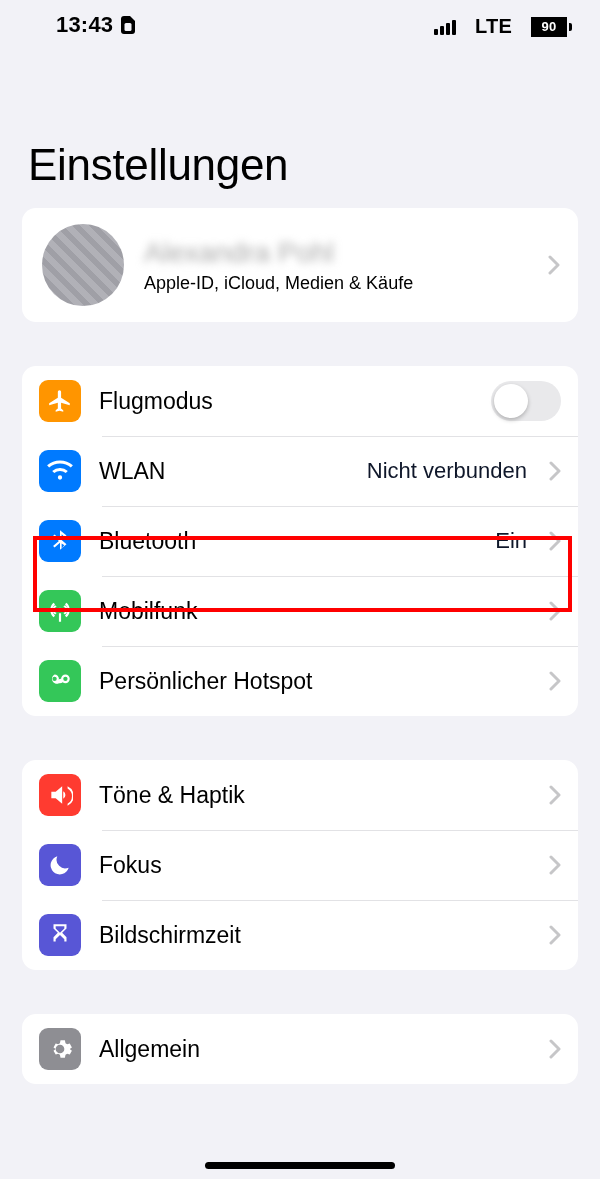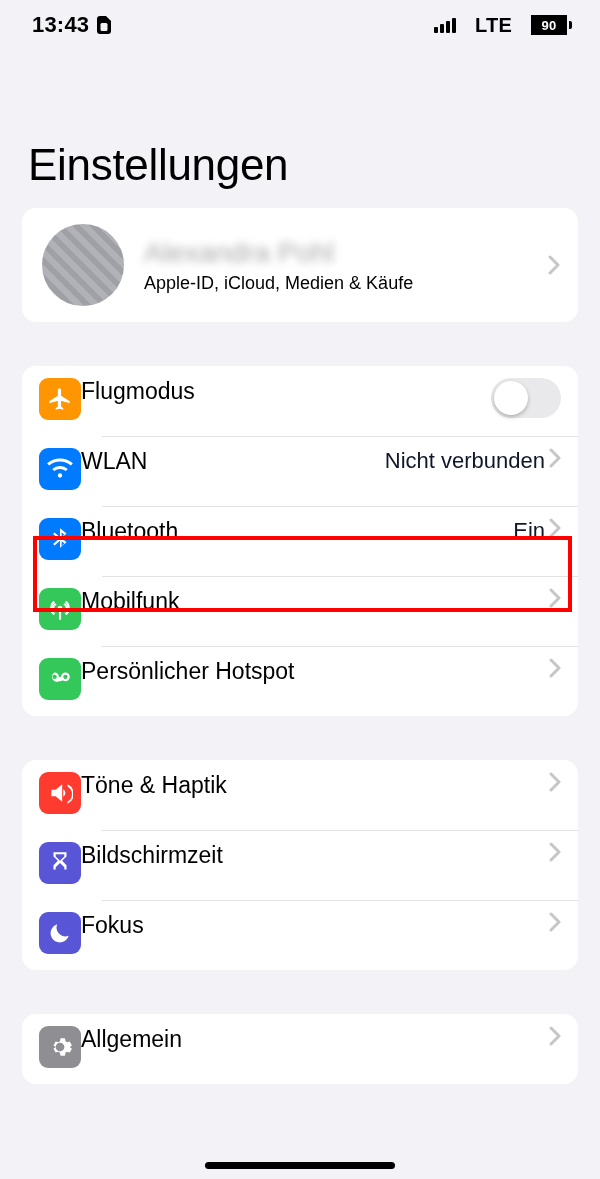--- a/index.html
+++ b/index.html
@@ -9,22 +9,22 @@
       width: 600px;
       height: 1179px;
       overflow: hidden;
       position: relative;
     }
 
     
     .status-bar {
       display: flex;
       justify-content: space-between;
-      align-items: center;
-      padding: 12px 28px 8px 32px;
+      align-items: flex-end;
+      padding: 12px 28px 8px 56px;
       font-size: 22px;
       font-weight: 600;
       letter-spacing: 0.2px;
       color: #000;
     }
     .status-left { display: flex; align-items: center; gap: 8px; }
     .status-right { display: flex; align-items: center; gap: 5px; }
     .signal-bars { display: inline-flex; align-items: flex-end; gap: 2px; height: 16px; }
     .signal-bars span { width: 4px; background: #000; border-radius: 1px; }
     .signal-bars span:nth-child(1){height:6px} .signal-bars span:nth-child(2){height:9px}
@@ -82,21 +82,21 @@
       filter: blur(4px);
       margin-bottom: 4px;
     }
     .profile-sub { font-size: 18px; color:#000000; }
     .chevron {
       color:#c6c6c8; flex:0 0 auto;
     }
 
     
     .row {
-      display:flex; 
+      display:flex; align-items:center; gap: 18px;
       padding: 12px 17px 12px 17px;
       min-height: 70px;
       cursor:pointer;
       position:relative;
     }
     .row + .row::before{
       content:""; position:absolute; left:80px; right:0; top:0;
       height:1px; background:#e2e2e5;
     }
     .icon-tile {
@@ -263,40 +263,40 @@
     </div>
     <span class="row-label">Töne &amp; Haptik</span>
     <svg class="chevron" width="12" height="20" viewBox="0 0 12 20">
       <path d="M2 2l8 8-8 8" stroke="#c6c6c8" stroke-width="3" fill="none" stroke-linecap="round" stroke-linejoin="round"></path>
     </svg>
   </div>
 
   <div class="row">
     <div class="icon-tile purple">
       <svg viewBox="0 0 24 24">
+          <path fill="#fff" d="M20 14.5A8 8 0 0 1 9.5 4 8.5 8.5 0 1 0 20 14.5z"></path>
+        </svg>
+    </div>
+    <span class="row-label">Fokus</span>
+    <svg class="chevron" width="12" height="20" viewBox="0 0 12 20">
+      <path d="M2 2l8 8-8 8" stroke="#c6c6c8" stroke-width="3" fill="none" stroke-linecap="round" stroke-linejoin="round"></path>
+    </svg>
+  </div>
+
+  <div class="row">
+    <div class="icon-tile purple">
+      <svg viewBox="0 0 24 24">
           <path fill="#fff" d="M6 2h12v4l-4 4 4 4v4H6v-4l4-4-4-4V2zm2 2v2l4 4 4-4V4H8zm0 14h8v-2l-4-4-4 4v2z"></path>
         </svg>
     </div>
     <span class="row-label">Bildschirmzeit</span>
     <svg class="chevron" width="12" height="20" viewBox="0 0 12 20">
       <path d="M2 2l8 8-8 8" stroke="#c6c6c8" stroke-width="3" fill="none" stroke-linecap="round" stroke-linejoin="round"></path>
     </svg>
   </div>
-
-  <div class="row">
-    <div class="icon-tile purple">
-      <svg viewBox="0 0 24 24">
-          <path fill="#fff" d="M20 14.5A8 8 0 0 1 9.5 4 8.5 8.5 0 1 0 20 14.5z"></path>
-        </svg>
-    </div>
-    <span class="row-label">Fokus</span>
-    <svg class="chevron" width="12" height="20" viewBox="0 0 12 20">
-      <path d="M2 2l8 8-8 8" stroke="#c6c6c8" stroke-width="3" fill="none" stroke-linecap="round" stroke-linejoin="round"></path>
-    </svg>
-  </div>
 </div>
 
 <div class="card">
   <div class="row">
     <div class="icon-tile gray">
       <svg viewBox="0 0 24 24">
           <path fill="#fff" d="M12 8a4 4 0 1 0 0 8 4 4 0 0 0 0-8zm9 4l2 1.5-2 3.5-2.4-.6a8 8 0 0 1-1.5.9L16.5 20h-4l-.6-2.7a8 8 0 0 1-1.5-.9L8 17l-2-3.5L8 12l-2-1.5L8 7l2.4.6a8 8 0 0 1 1.5-.9L12.5 4h4l.6 2.7a8 8 0 0 1 1.5.9L21 7l2 3.5L21 12z"></path>
         </svg>
     </div>
     <span class="row-label">Allgemein</span>

